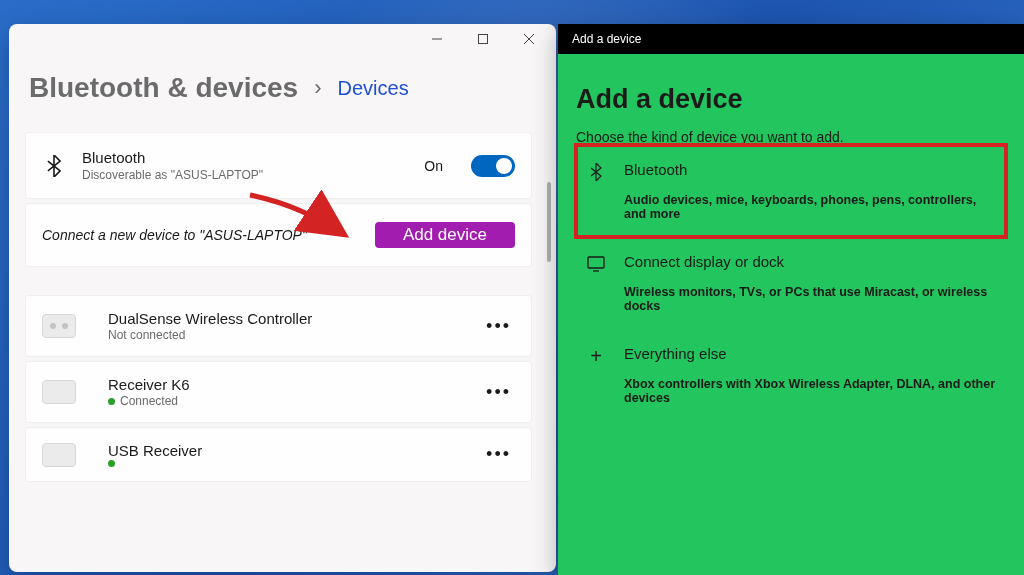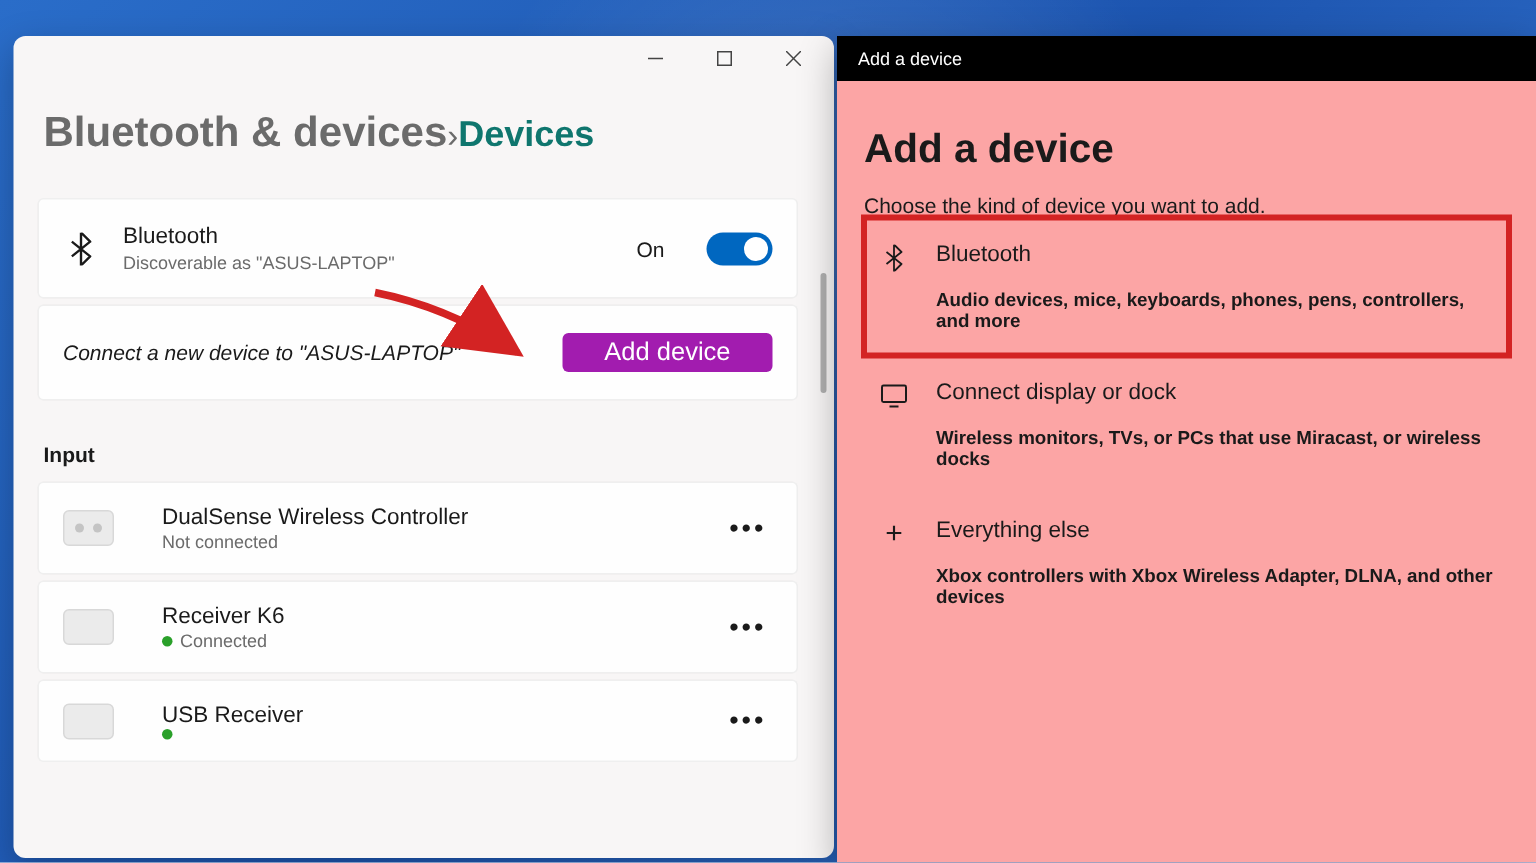--- a/index.html
+++ b/index.html
@@ -45,39 +45,39 @@
     }
     .win-btn svg { width: 10px; height: 10px; }
     .content {
       padding: 18px 6px 0 16px;
       flex: 1;
       overflow: hidden;
       position: relative;
     }
     .breadcrumb {
       display: flex;
-      align-items: flex-end;
-      gap: 0;
+      align-items: center;
+      gap: 16px;
       margin-bottom: 28px;
       padding-left: 4px;
     }
     .bc-parent {
       font-size: 28px;
       font-weight: 600;
       color: #6b6b6b;
     }
     .bc-sep {
       font-size: 22px;
       color: #6b6b6b;
       font-weight: 400;
     }
     .bc-current {
-      font-size: 24px;
-      font-weight: 700;
-      color: #0f766e;
+      font-size: 20px;
+      font-weight: 400;
+      color: #1d4ed8;
     }
     .card {
       background: #fefefe;
       border-radius: 4px;
       border: 1px solid rgba(0,0,0,0.06);
       margin-right: 18px;
     }
     .bt-card {
       display: flex;
       align-items: center;
@@ -183,21 +183,21 @@
       pointer-events: none;
       z-index: 10;
     }
     
     .dialog {
       position: absolute;
       top: 24px;
       left: 558px;
       width: 466px;
       height: 551px;
-      background: #fca5a5;
+      background: #22c55e;
       box-shadow: 0 8px 24px rgba(0,0,0,0.3);
       display: flex;
       flex-direction: column;
     }
     .dialog-titlebar {
       background: #000;
       color: #fff;
       height: 30px;
       display: flex;
       align-items: center;
@@ -284,21 +284,20 @@
       </div>
       <div class="bt-status">On</div>
       <div class="toggle"></div>
     </div>
 
     <div class="card connect-card">
       <div class="connect-text">Connect a new device to "ASUS-LAPTOP"</div>
       <button class="add-btn">Add device</button>
     </div>
 
-    <div class="section-label">Input</div>
 
     <div class="card device-card">
       <div class="device-icon controller"></div>
       <div class="device-text">
         <div class="device-title">DualSense Wireless Controller</div>
         <div class="device-status">Not connected</div>
       </div>
       <div class="more-btn">•••</div>
     </div>
 

